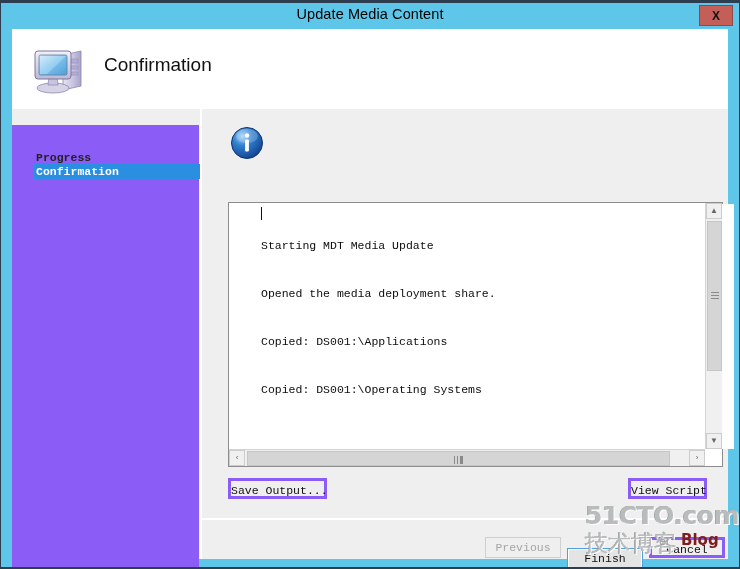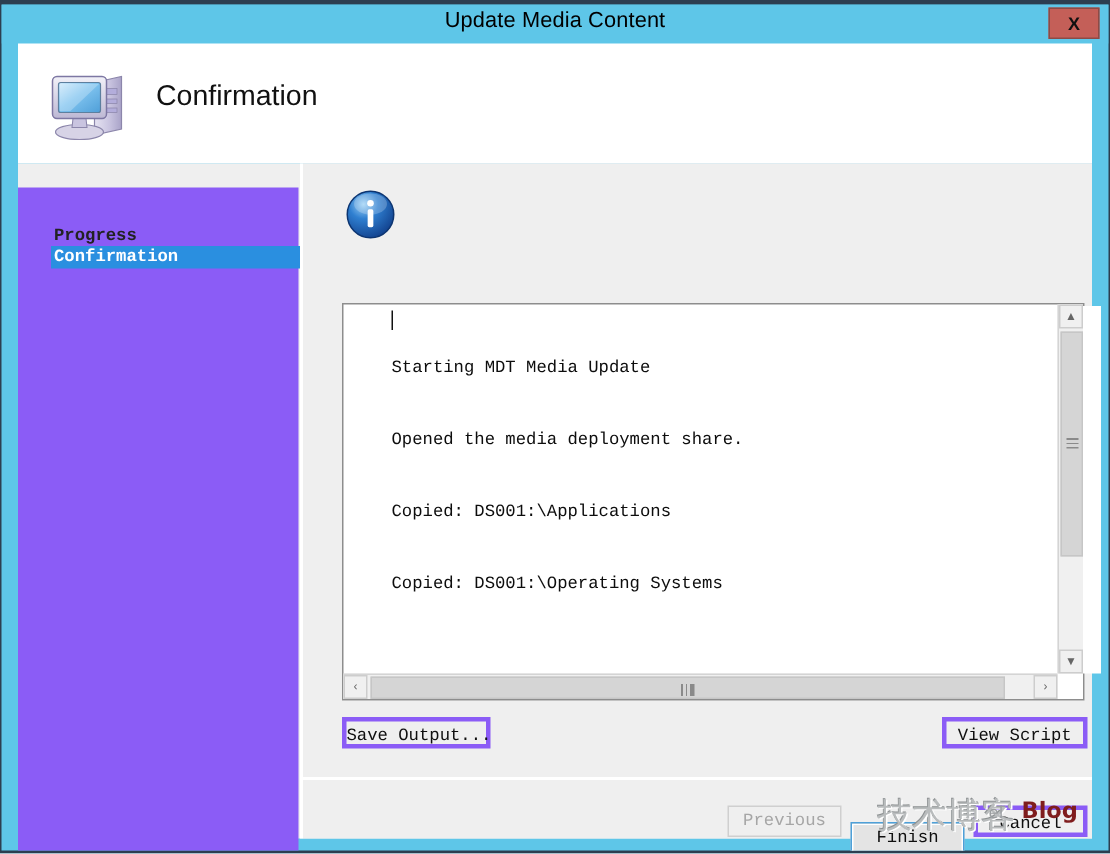--- a/index.html
+++ b/index.html
@@ -335,21 +335,21 @@
   .btn-save {
     left: 26px;
     top: 369px;
     width: 99px;
     height: 21px;
     line-height: 19px;
   }
   .btn-viewscript {
     left: 426px;
     top: 369px;
-    width: 97px;
+    width: 79px;
     height: 21px;
     line-height: 19px;
   }
   .btn-previous {
     left: 283px;
     top: 17px;
     width: 76px;
     height: 21px;
     line-height: 19px;
     color: #a6a6a6;
@@ -542,18 +542,19 @@
     <div class="divider-h"></div>
 
     <div class="footer">
       <div class="btn btn-previous">Previous</div>
       <div class="btn btn-finish">Finish</div>
       <div class="btn btn-cancel">Cancel</div>
     </div>
   </div>
 
   <div class="watermark">
+    <div class="wm-top">51CTO.com</div>
     <div class="wm-bottom">技术博客</div>
     <div class="wm-el">el</div>
     <div class="wm-blog">Blog</div>
   </div>
 
 </div>
 
 </body></html>

